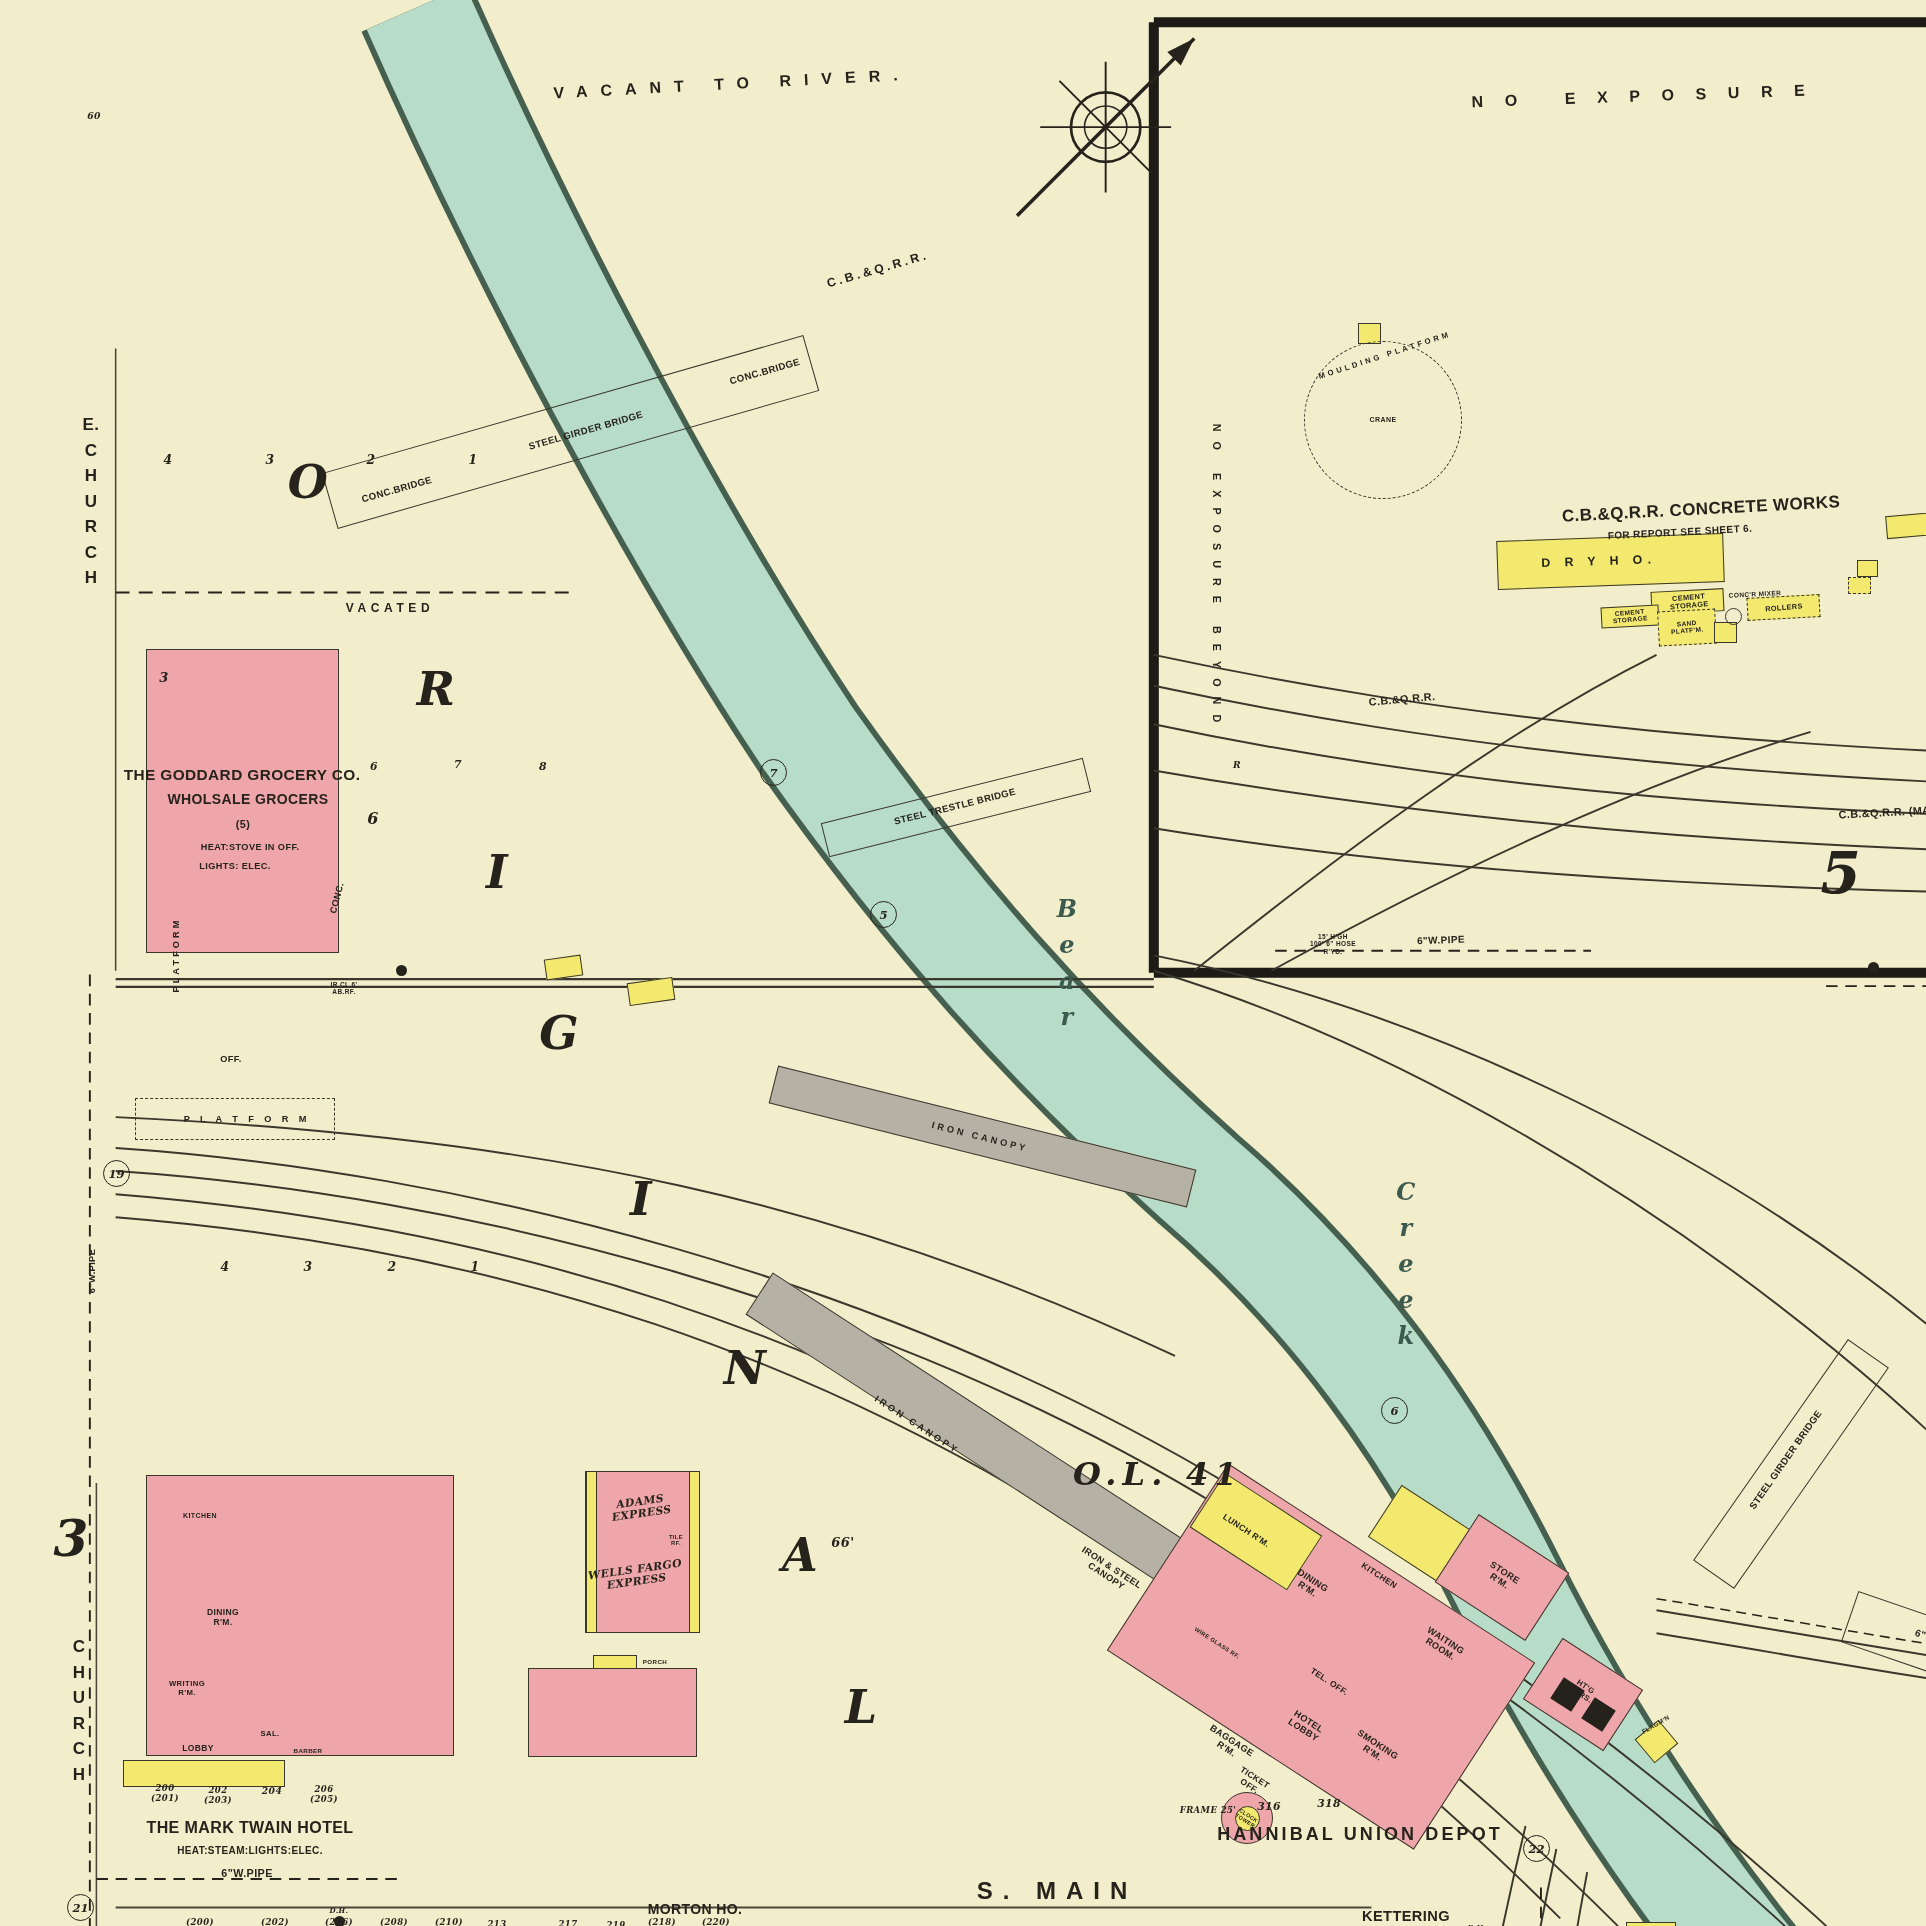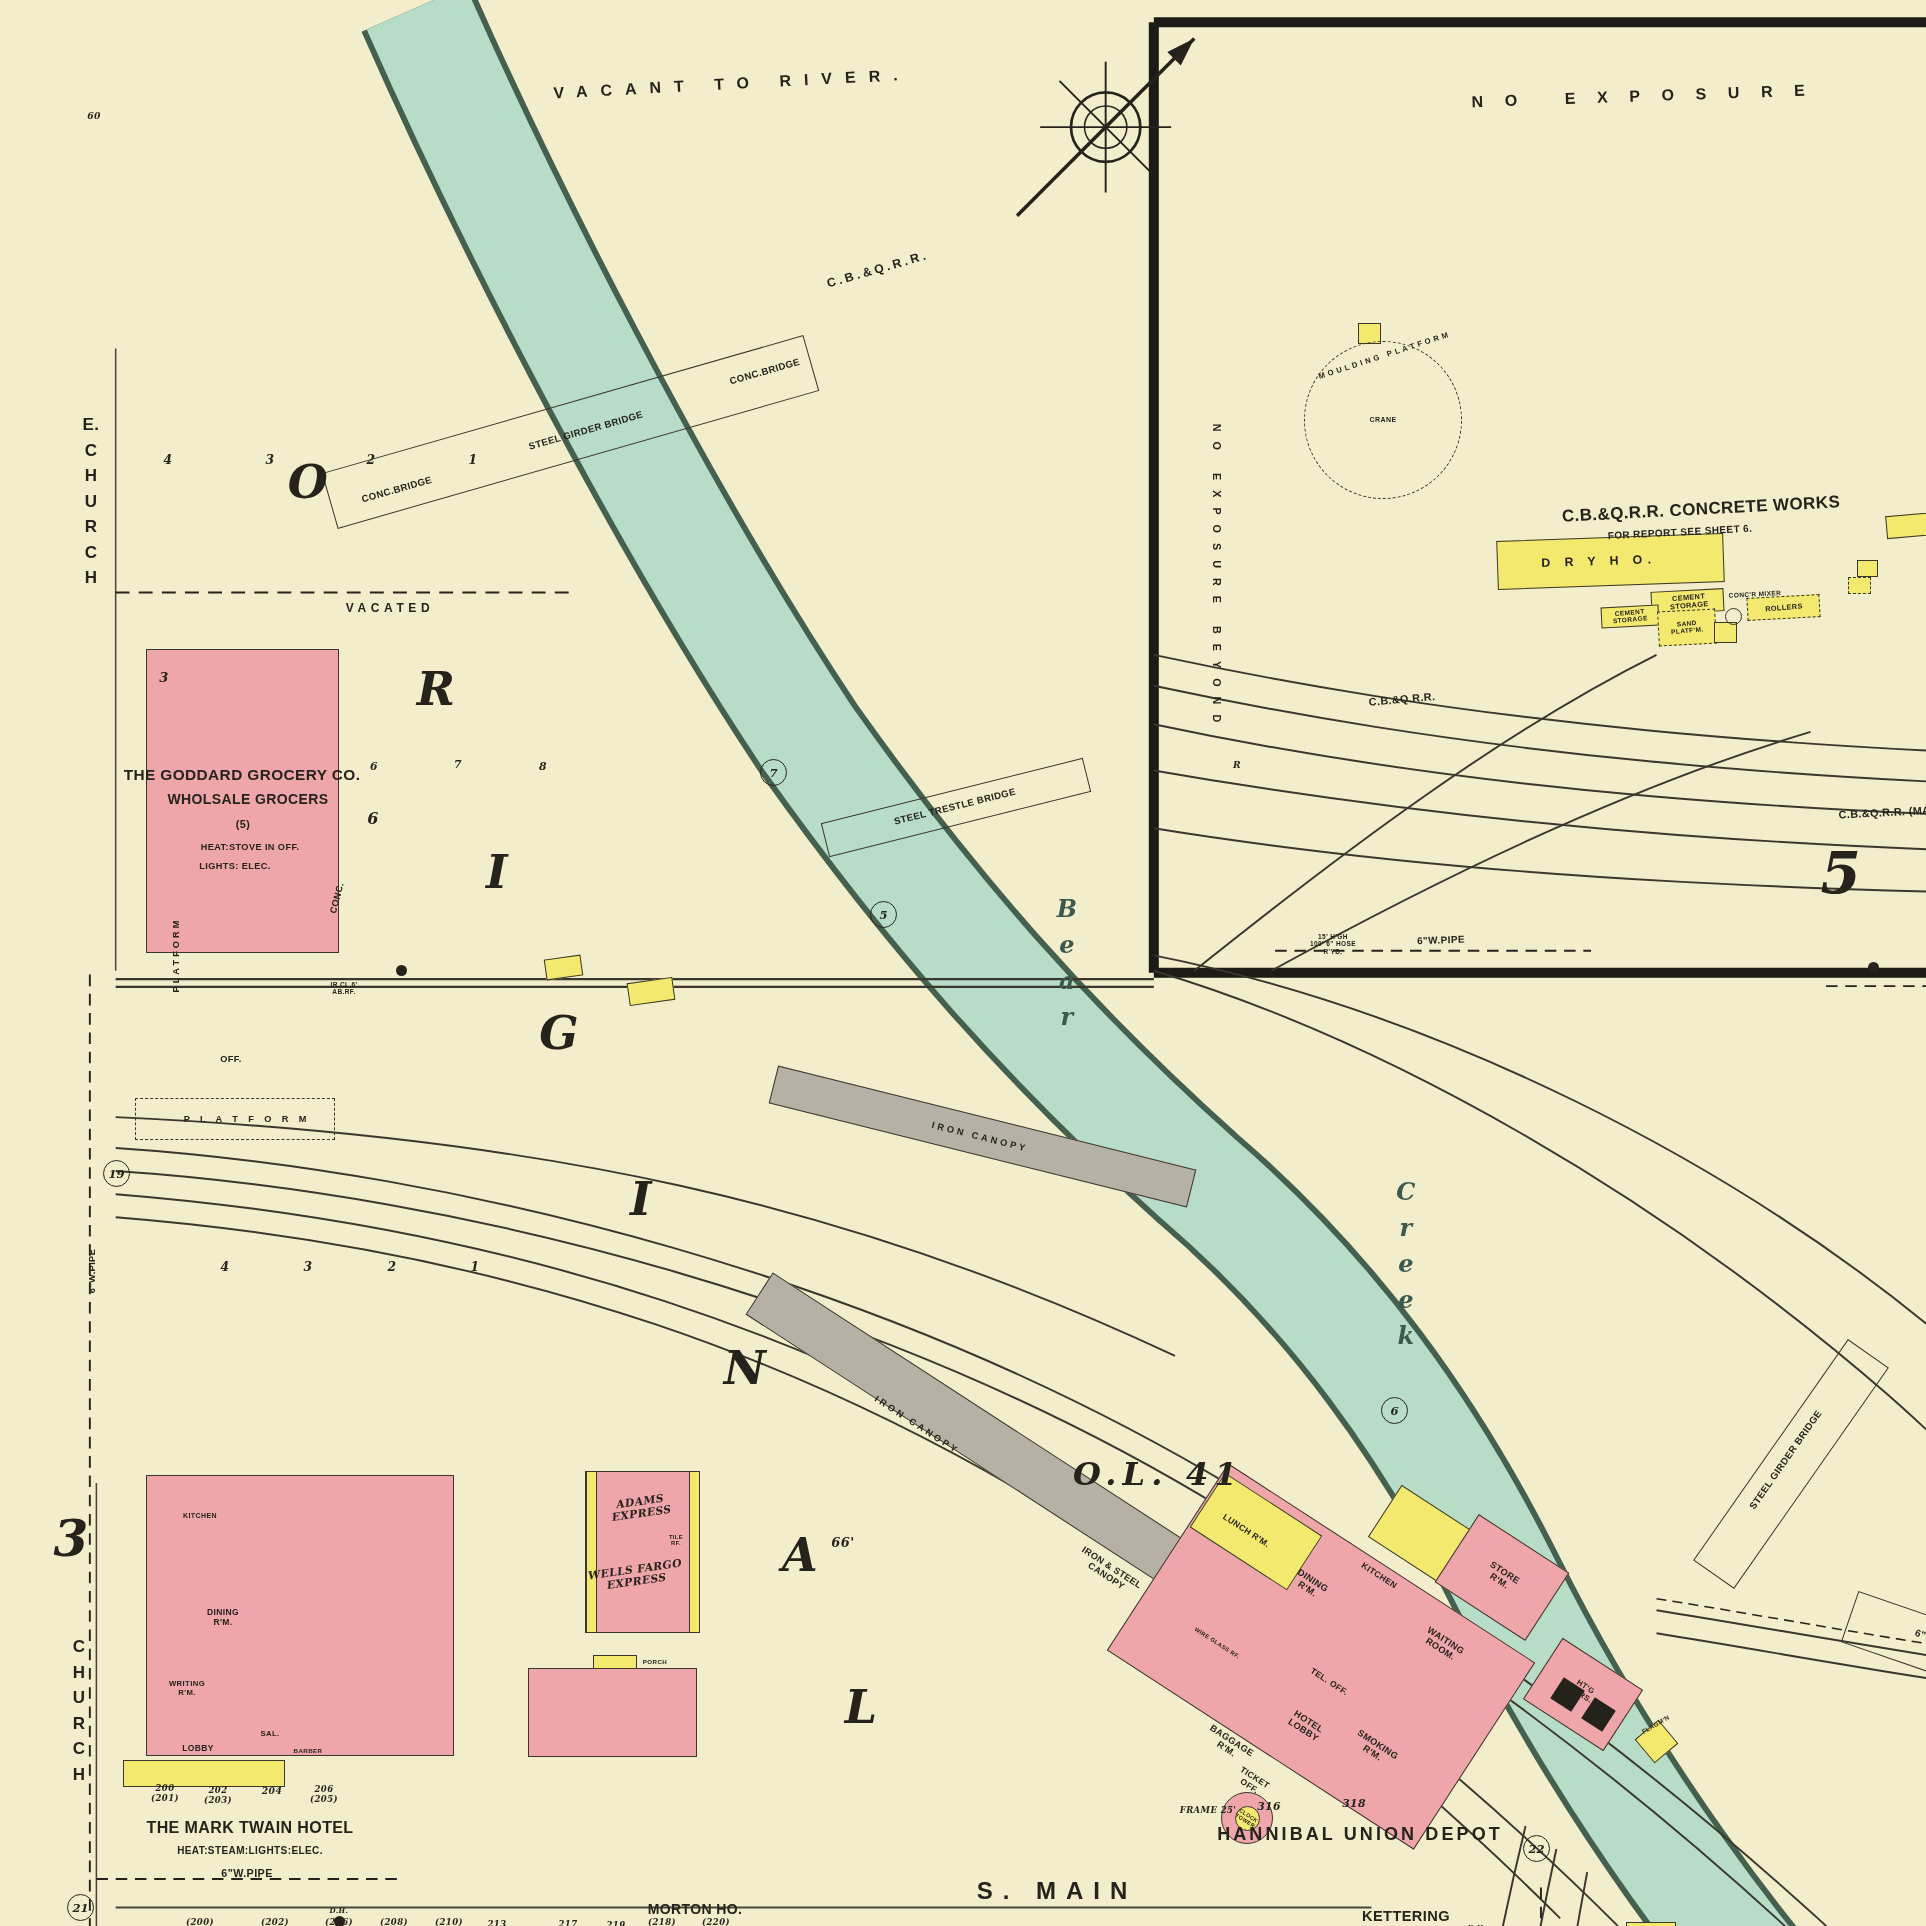--- a/index.html
+++ b/index.html
@@ -246,21 +246,21 @@
     <div class="lbl" style="left: 1252px; top: 1782px; font-size: 8.5px; transform: translate(-50%, -50%) rotate(33deg);">TICKET
 OFF.</div>
     <div class="lbl" style="left: 1247px; top: 1818px; font-size: 5.4px; transform: translate(-50%, -50%) rotate(33deg);">CLOCK
 TOWER</div>
     <div class="lbl" style="left: 1502px; top: 1577px; font-size: 9.2px; transform: translate(-50%, -50%) rotate(33deg);">STORE
 R'M.</div>
     <div class="lbl" style="left: 1583px; top: 1691px; font-size: 7.7px; transform: translate(-50%, -50%) rotate(33deg);">HT'G
 BLRS.</div>
     <div class="lbl ser" style="left: 1208px; top: 1811px; font-size: 8.5px; transform: translate(-50%, -50%) rotate(0deg);">FRAME 25'</div>
     <div class="lbl ser" style="left: 1269px; top: 1807px; font-size: 10.8px; transform: translate(-50%, -50%) rotate(0deg);">316</div>
-    <div class="lbl ser" style="left: 1329px; top: 1804px; font-size: 10.8px; transform: translate(-50%, -50%) rotate(0deg); margin-left: 25px;">318</div>
+    <div class="lbl ser" style="left: 1329px; top: 1804px; font-size: 10.8px; transform: translate(-50%, -50%) rotate(0deg);">318</div>
     <div class="lbl" style="left: 1360px; top: 1834px; font-size: 18px; transform: translate(-50%, -50%) rotate(0deg); letter-spacing: 3.1px;">HANNIBAL UNION DEPOT</div>
     <div class="lbl" style="left: 1656px; top: 1725px; font-size: 6.2px; transform: translate(-50%, -50%) rotate(-30deg);">FLAGM'N</div>
     <div class="lbl" style="left: 1938px; top: 1640px; font-size: 10px; transform: translate(-50%, -50%) rotate(19deg);">6"W.PIPE</div>
     <div class="lbl" style="left: 1786px; top: 1460px; font-size: 9.6px; transform: translate(-50%, -50%) rotate(-55deg);">STEEL GIRDER BRIDGE</div>
     <div class="lbl" style="left: 200px; top: 1516px; font-size: 7px; transform: translate(-50%, -50%) rotate(0deg);">KITCHEN</div>
     <div class="lbl" style="left: 223px; top: 1618px; font-size: 8.5px; transform: translate(-50%, -50%) rotate(0deg);">DINING
 R'M.</div>
     <div class="lbl" style="left: 187px; top: 1689px; font-size: 7.7px; transform: translate(-50%, -50%) rotate(0deg);">WRITING
 R'M.</div>
     <div class="lbl" style="left: 198px; top: 1749px; font-size: 8.5px; transform: translate(-50%, -50%) rotate(0deg);">LOBBY</div>

